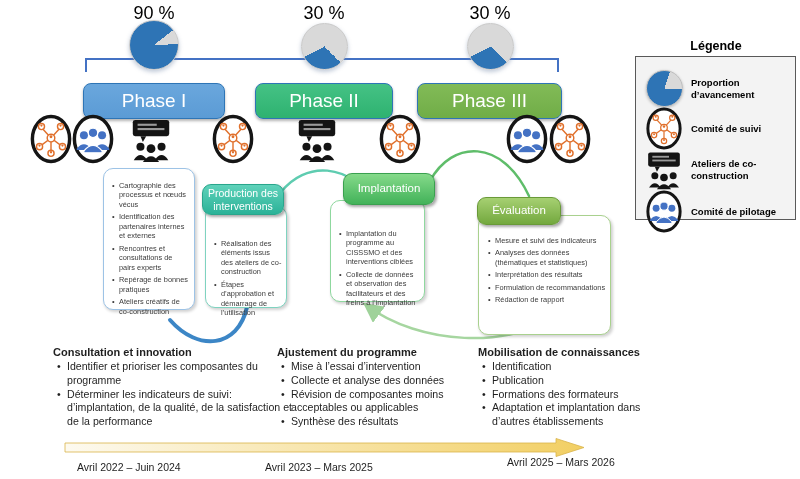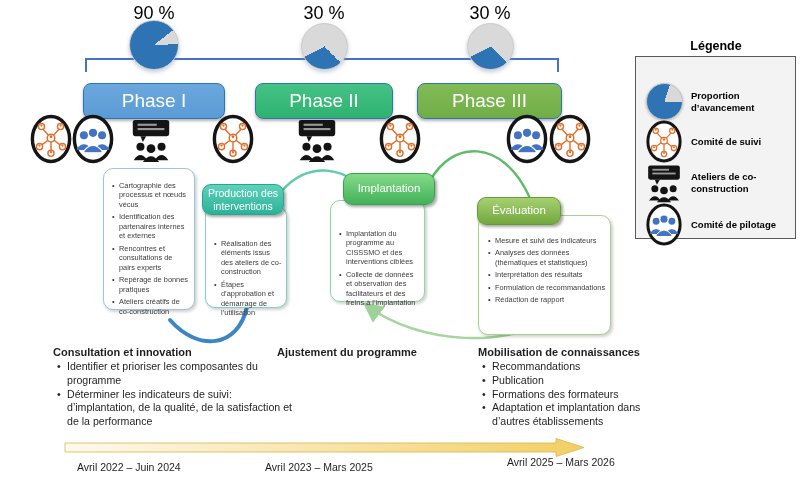--- a/index.html
+++ b/index.html
@@ -61,23 +61,23 @@
   .st3 { left:478px; width:182px; }
 
   .date { position:absolute; font-size:10.5px; color:#1f1f1f; z-index:2; }
   .d1 { left:77px;  top:461px; }
   .d2 { left:265px; top:461px; }
   .d3 { left:507px; top:456px; }
 
   
   .legend-title { position:absolute; left:635px; top:39px; width:162px; text-align:center;
                   font-weight:bold; font-size:12.5px; color:#000; }
-  .legend-box { position:absolute; left:635px; top:56px; width:161px; height:183px; background:#f3f3f3;
+  .legend-box { position:absolute; left:635px; top:56px; width:161px; height:164px; background:#f3f3f3;
                 border:1px solid #595959; display:flex; flex-direction:column; justify-content:space-between;
-                padding:26px 8px; z-index:2; }
+                padding:13px 8px; z-index:2; }
   .lrow { display:flex; align-items:center; gap:7px; }
   .lrow .lic { flex:0 0 40px; display:flex; align-items:center; justify-content:center; }
   .lrow .ltext { font-weight:bold; font-size:9.5px; color:#000; line-height:1.25; }
   .legend-pie { width:37px; height:37px; border-radius:50%; border:1px solid #bdbdbd;
                 background:conic-gradient(from 18deg, #d9d9d9 0 75deg, #2e74b5 75deg 360deg);
                 box-shadow:0 1px 3px rgba(0,0,0,.25); }
   .lic.oval { width:36px; height:43px; }
   .lic.ws { width:40px; height:40px; }
 
   svg.overlay { position:absolute; left:0; top:0; z-index:1; pointer-events:none; }
@@ -315,25 +315,31 @@
 
   <div class="stream st1">
     <div class="stitle">Consultation et innovation</div>
     <ul>
         <li>Identifier et prioriser les composantes du programme</li>
         <li>Déterminer les indicateurs de suivi: d’implantation, de la qualité, de la satisfaction et de la performance</li>
       </ul>
   </div>
   <div class="stream st2">
     <div class="stitle">Ajustement du programme</div>
+    <ul>
+        <li>Mise à l’essai d’intervention</li>
+        <li>Collecte et analyse des données</li>
+        <li>Révision de composantes moins acceptables ou applicables</li>
+        <li>Synthèse des résultats</li>
+      </ul>
   </div>
   <div class="stream st3">
     <div class="stitle">Mobilisation de connaissances</div>
     <ul>
-        <li>Recommandations</li>
+        <li>Identification</li>
         <li>Publication</li>
         <li>Formations des formateurs</li>
         <li>Adaptation et implantation dans d’autres établissements</li>
       </ul>
   </div>
 
   <div class="date d1">Avril 2022 – Juin 2024</div>
   <div class="date d2">Avril 2023 – Mars 2025</div>
   <div class="date d3">Avril 2025 – Mars 2026</div>
 

